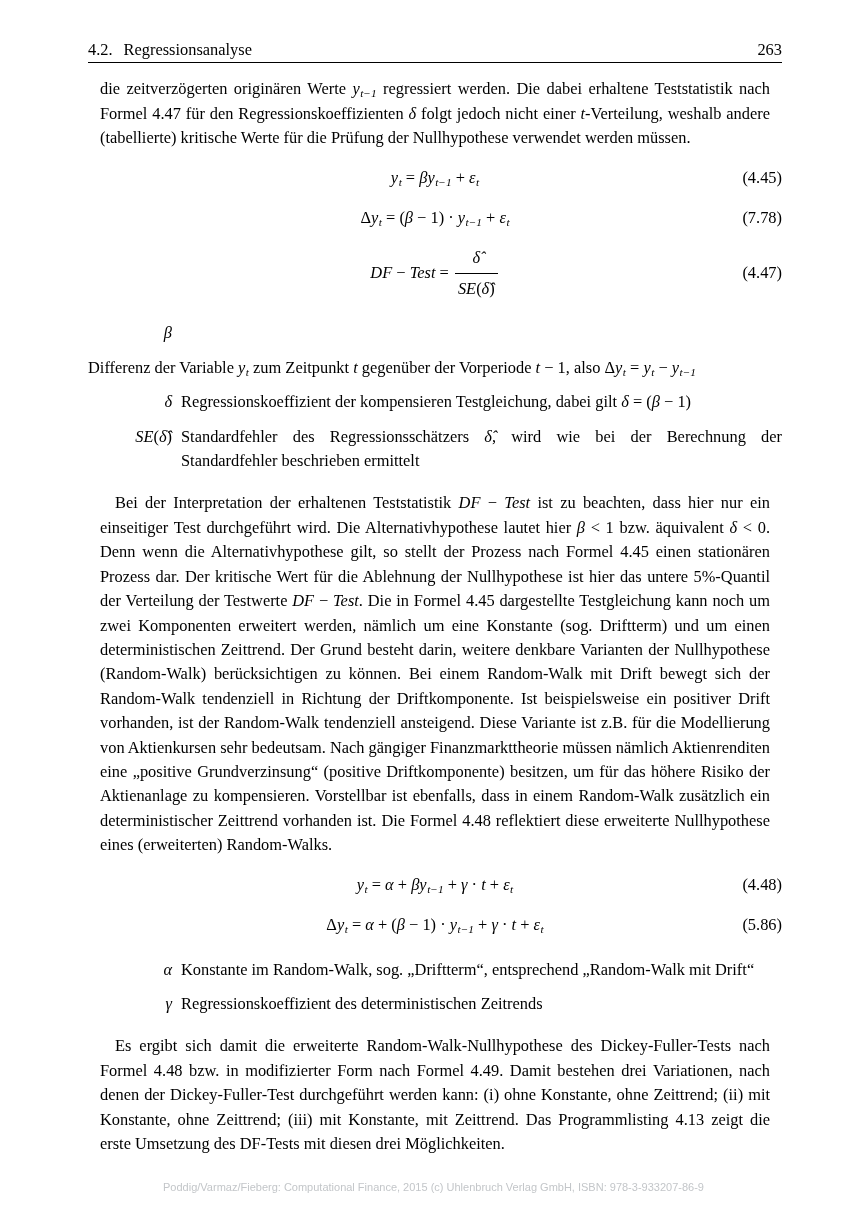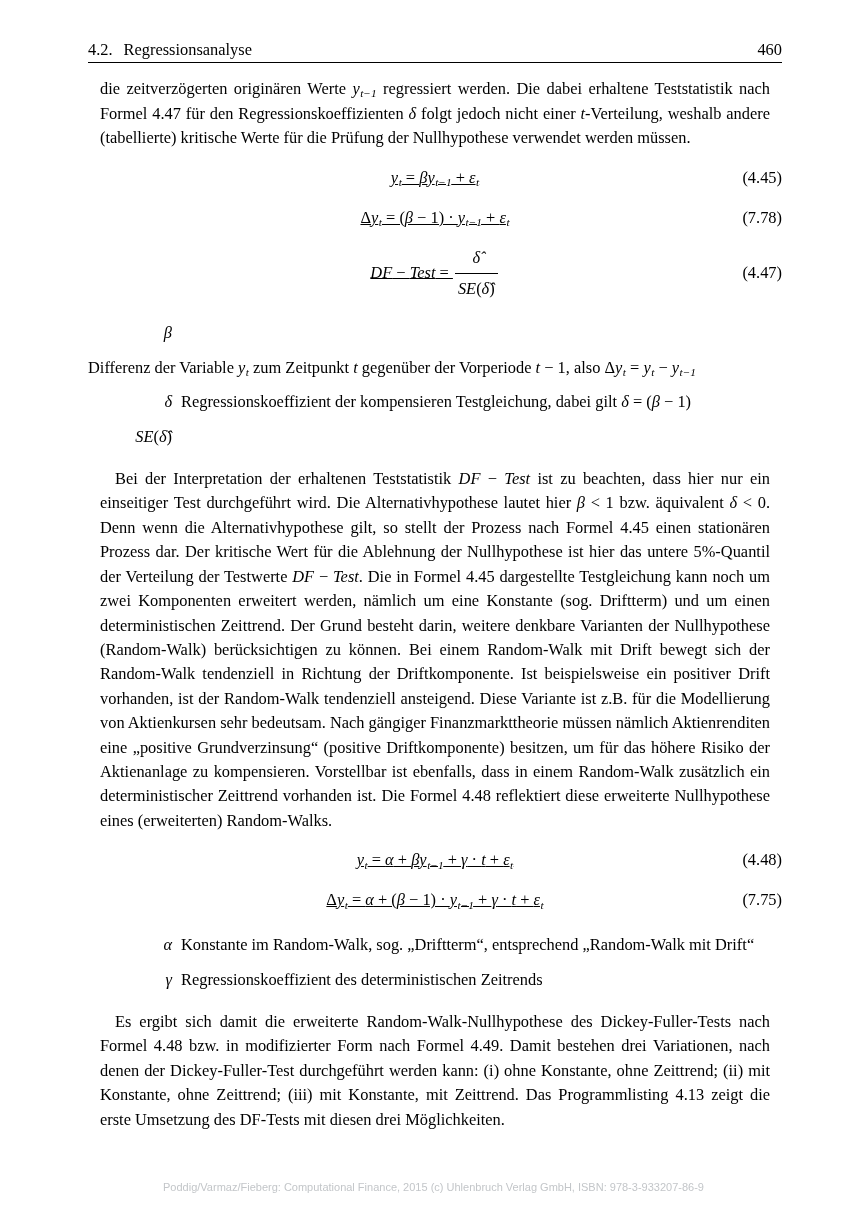--- a/index.html
+++ b/index.html
@@ -18,21 +18,21 @@
   .runhead{
     display:flex;justify-content:space-between;align-items:baseline;
     border-bottom:1.7px solid #000;
   }
   .runhead .secnum{margin-right:11px;}
   .para{margin:12px;text-align:justify;}
   .para.first{margin-top:14px;}
   .para.indent{text-indent:15px;}
   .it{font-style:italic;}
   .sb{font-size:69%;line-height:0;position:relative;top:0.27em;margin-left:0.5px;}
-  .eq-group{margin:0 0;text-decoration:underline;}
+  .eq-group{margin:0 0;}
   .eq{
     position:relative;display:flex;justify-content:center;align-items:center;
     margin:15px 0;min-height:25px;
   }
   .eq .eqnum{position:absolute;right:0;}
   .frac{display:inline-block;vertical-align:middle;text-align:center;margin:0 2px;}
   .frac .fn{display:block;padding:0 3px 3px;}
   .frac .fd{display:block;border-top:1.5px solid #000;padding:3px 3px 0;}
   .def-list{margin-top:20px;margin-bottom:18px;}
   .def-item{display:flex;margin-bottom:10px;}
@@ -50,21 +50,21 @@
 </head>
 <body>
 
 <div class="page">
   <div class="content">
 
     <div class="runhead">
       <span>
         <span class="secnum">4.2.</span><span>Regressionsanalyse</span>
       </span>
-      <span>460</span>
+      <span>263</span>
     </div>
 
     <p class="para first"><span>die zeitverzögerten originären Werte </span><span class="it">y</span><span class="it sb">t−1</span><span> regressiert werden. Die dabei erhaltene Teststatistik nach Formel 4.47 für den Regressionskoeffizienten </span><span class="it">δ</span><span> folgt jedoch nicht einer </span><span class="it">t</span><span>-Verteilung, weshalb andere (tabellierte) kritische Werte für die Prüfung der Nullhypothese verwendet werden müssen.</span></p>
 
     <div class="eq-group">
         <div class="eq">
           <span><span class="it">y</span><span class="it sb">t</span><span> = </span><span class="it">β</span><span class="it">y</span><span class="it sb">t−1</span><span> + </span><span class="it">ε</span><span class="it sb">t</span></span>
           <span class="eqnum">(4.45)</span>
         </div>
         <div class="eq">
@@ -83,33 +83,34 @@
         </div>
         <div class="def-item">
           <span class="def-text"><span>Differenz der Variable </span><span class="it">y</span><span class="it sb">t</span><span> zum Zeitpunkt </span><span class="it">t</span><span> gegenüber der Vorperiode </span><span class="it">t</span><span> − 1, also </span><span>Δ</span><span class="it">y</span><span class="it sb">t</span><span> = </span><span class="it">y</span><span class="it sb">t</span><span> − </span><span class="it">y</span><span class="it sb">t−1</span></span>
         </div>
         <div class="def-item">
           <span class="def-term"><span class="it">δ</span></span>
           <span class="def-text"><span>Regressionskoeffizient der kompensieren Testgleichung, dabei gilt </span><span class="it">δ</span><span> = (</span><span class="it">β</span><span> − 1)</span></span>
         </div>
         <div class="def-item">
           <span class="def-term"><span class="it">SE</span><span>(</span><span class="it">δ̂</span><span>)</span></span>
+          <span class="def-text"><span>Standardfehler des Regressionsschätzers </span><span class="it">δ̂</span><span>, wird wie bei der Berechnung der Standardfehler beschrieben ermittelt</span></span>
         </div>
       </div>
 
     <p class="para indent spacer-p"><span>Bei der Interpretation der erhaltenen Teststatistik </span><span class="it">DF</span><span> − </span><span class="it">Test</span><span> ist zu beachten, dass hier nur ein einseitiger Test durchgeführt wird. Die Alternativhypothese lautet hier </span><span class="it">β</span><span> &lt; 1 bzw. äquivalent </span><span class="it">δ</span><span> &lt; 0. Denn wenn die Alternativhypothese gilt, so stellt der Prozess nach Formel 4.45 einen stationären Prozess dar. Der kritische Wert für die Ablehnung der Nullhypothese ist hier das untere 5%-Quantil der Verteilung der Testwerte </span><span class="it">DF</span><span> − </span><span class="it">Test</span><span>. Die in Formel 4.45 dargestellte Testgleichung kann noch um zwei Komponenten erweitert werden, nämlich um eine Konstante (sog. Driftterm) und um einen deterministischen Zeittrend. Der Grund besteht darin, weitere denkbare Varianten der Nullhypothese (Random-Walk) berücksichtigen zu können. Bei einem Random-Walk mit Drift bewegt sich der Random-Walk tendenziell in Richtung der Driftkomponente. Ist beispielsweise ein positiver Drift vorhanden, ist der Random-Walk tendenziell ansteigend. Diese Variante ist z.B. für die Modellierung von Aktienkursen sehr bedeutsam. Nach gängiger Finanzmarkttheorie müssen nämlich Aktienrenditen eine „positive Grundverzinsung“ (positive Driftkomponente) besitzen, um für das höhere Risiko der Aktienanlage zu kompensieren. Vorstellbar ist ebenfalls, dass in einem Random-Walk zusätzlich ein deterministischer Zeittrend vorhanden ist. Die Formel 4.48 reflektiert diese erweiterte Nullhypothese eines (erweiterten) Random-Walks.</span></p>
 
     <div class="eq-group">
         <div class="eq">
           <span><span class="it">y</span><span class="it sb">t</span><span> = </span><span class="it">α</span><span> + </span><span class="it">β</span><span class="it">y</span><span class="it sb">t−1</span><span> + </span><span class="it">γ</span><span> · </span><span class="it">t</span><span> + </span><span class="it">ε</span><span class="it sb">t</span></span>
           <span class="eqnum">(4.48)</span>
         </div>
         <div class="eq">
           <span><span>Δ</span><span class="it">y</span><span class="it sb">t</span><span> = </span><span class="it">α</span><span> + (</span><span class="it">β</span><span> − 1) · </span><span class="it">y</span><span class="it sb">t−1</span><span> + </span><span class="it">γ</span><span> · </span><span class="it">t</span><span> + </span><span class="it">ε</span><span class="it sb">t</span></span>
-          <span class="eqnum">(7.75)</span>
+          <span class="eqnum">(5.86)</span>
         </div>
       </div>
 
     <div class="def-list">
         <div class="def-item">
           <span class="def-term"><span class="it">α</span></span>
           <span class="def-text"><span>Konstante im Random-Walk, sog. „Driftterm“, entsprechend „Random-Walk mit Drift“</span></span>
         </div>
         <div class="def-item">
           <span class="def-term"><span class="it">γ</span></span>

